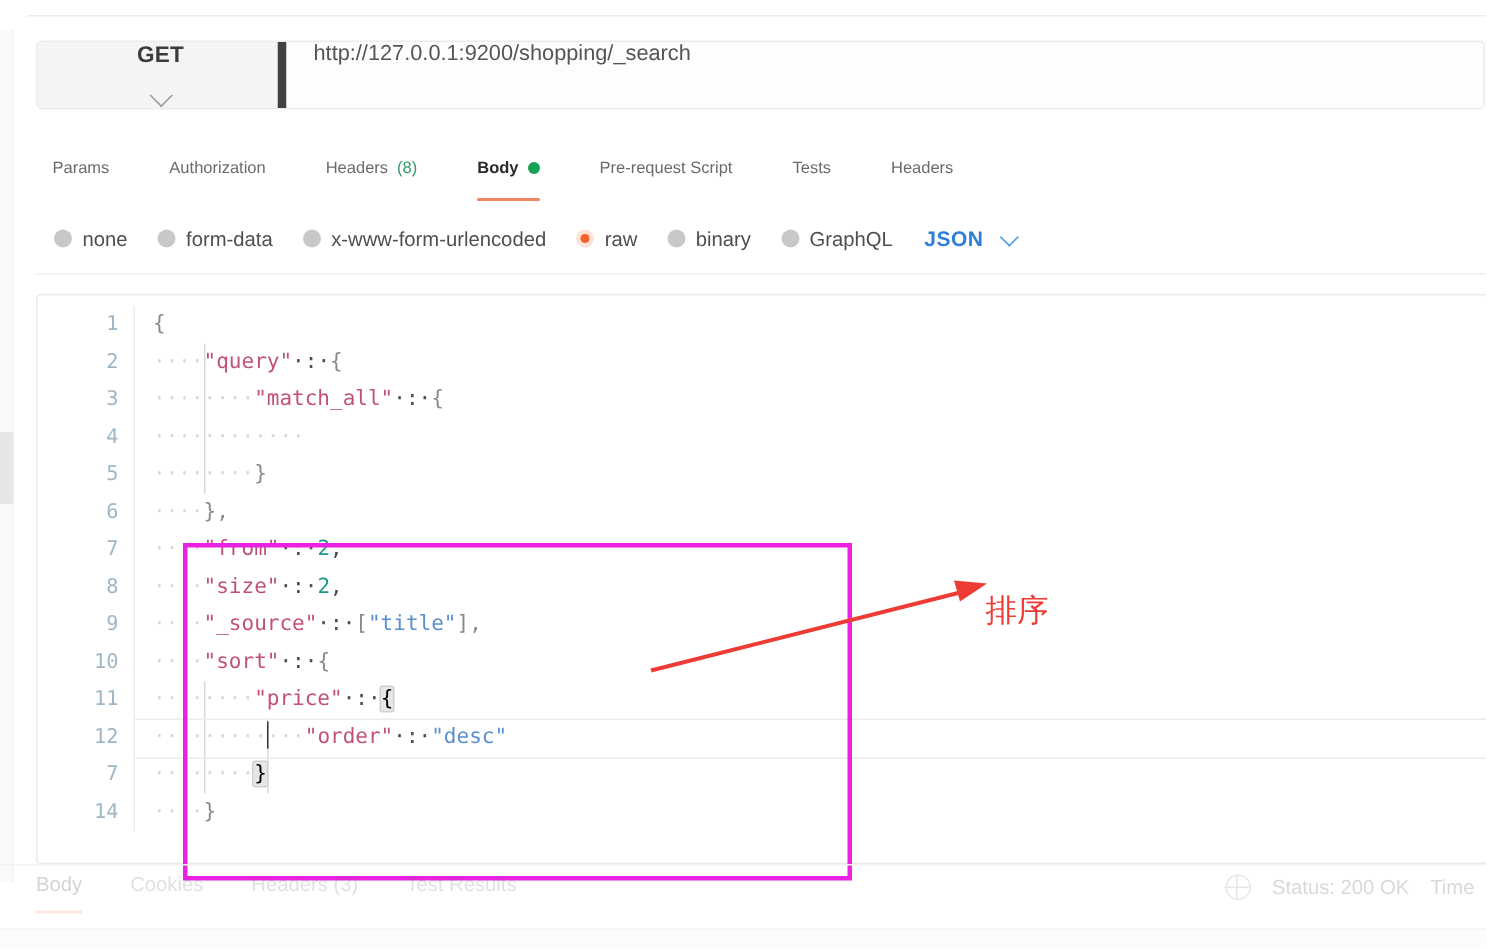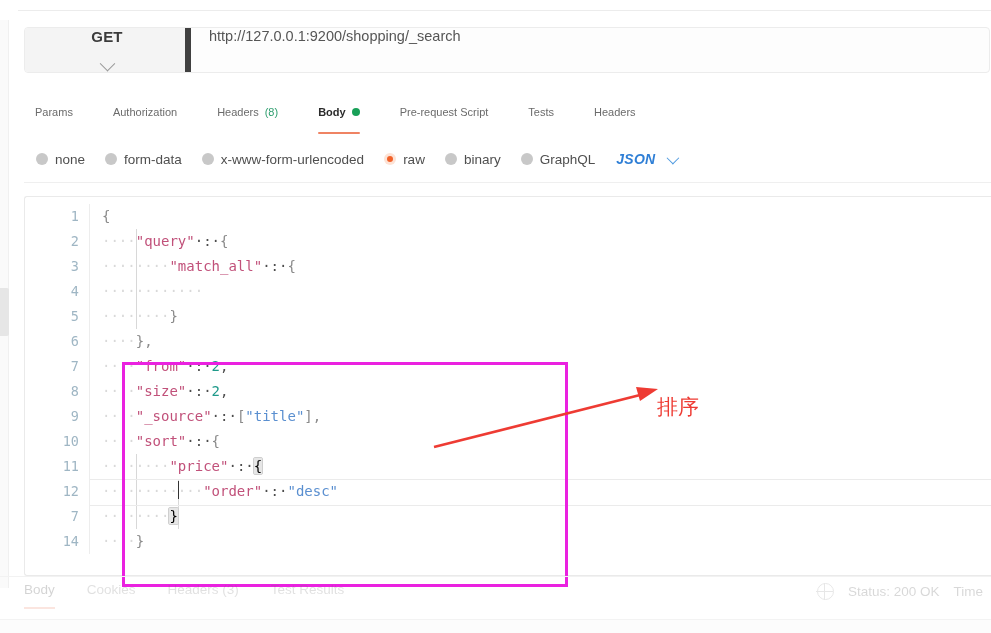--- a/index.html
+++ b/index.html
@@ -40,21 +40,21 @@
   .tab-count { color:#2f9e6f; }
   .green-dot { width:8px; height:8px; border-radius:50%; background:#18a058; display:inline-block; }
 
   
   .bodytypes { position:absolute; left:24px; top:136px; width:966px; height:46px; display:flex; align-items:center; }
   .radio-item { display:flex; align-items:center; gap:7px; padding:0 9px 0 11px; font-size:13.5px; color:#4f4f4f; cursor:pointer; white-space:nowrap; }
   .radio-item:first-child { padding-left:12px; }
   .rdot { width:12px; height:12px; border-radius:50%; background:#c8c8c8; flex:none; }
   .radio-item.sel .rdot { background:#fde3d6; position:relative; }
   .radio-item.sel .rdot:after { content:""; position:absolute; left:3px; top:3px; width:6px; height:6px; border-radius:50%; background:#f2622a; }
-  .json-sel { display:flex; align-items:center; gap:11px; margin-left:12px; cursor:pointer;font-style:italic; }
+  .json-sel { display:flex; align-items:center; gap:11px; margin-left:12px; cursor:pointer; }
   .json-sel .jtext { font-size:14px; font-weight:700; color:#2f7fd6; letter-spacing:.3px; }
   .chev-blue { width:9px; height:9px; border-right:1.6px solid #4f9ae0; border-bottom:1.6px solid #4f9ae0; transform:rotate(45deg) translateY(-2px); }
 
   .row-divider { position:absolute; left:24px; top:182px; width:967px; height:1px; background:#efefef; }
 
   
   .editor {
     position:absolute; left:24px; top:196px; width:967px; height:380px;
     background:#ffffff; border:1px solid #eaeaea; border-right:none; border-radius:3px 0 0 3px; overflow:hidden;
   }

